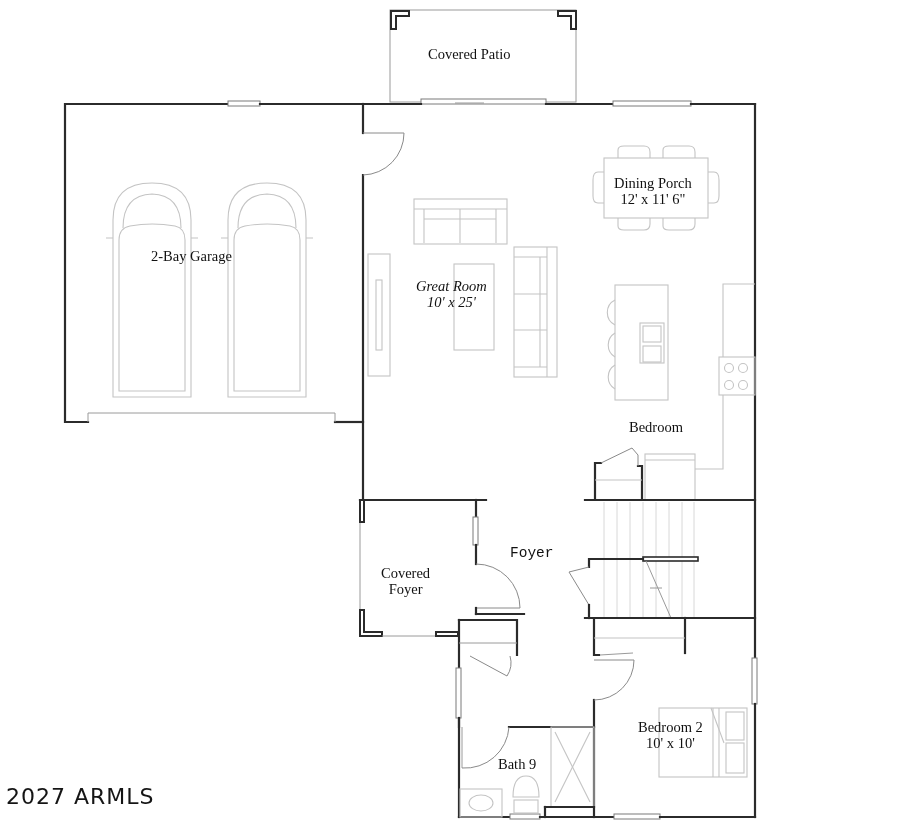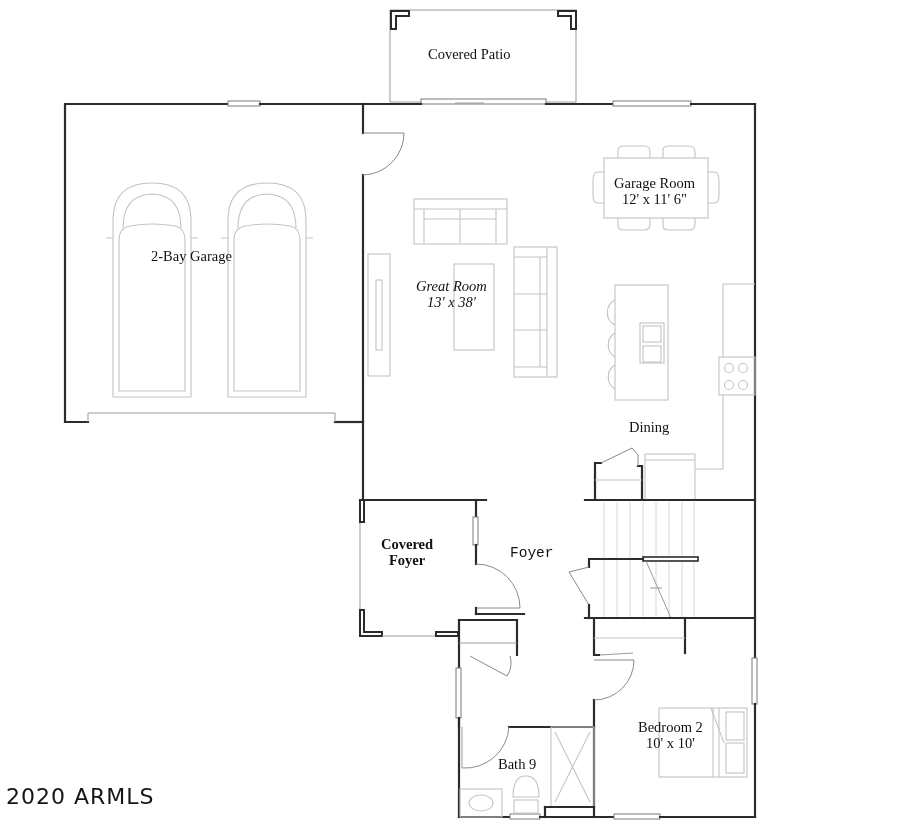--- a/index.html
+++ b/index.html
@@ -223,42 +223,42 @@
     <path d="M513 797 Q513 776 526 776 Q539 776 539 797 Z" class="furn"></path>
     <rect x="514" y="800" width="24" height="13" class="furn"></rect>
   </g>
 </svg>
 
 <div class="label-layer">
   <div class="room-label" style="left:428px; top:46px;">
     <div>Covered Patio</div>
   </div>
   <div class="room-label" style="left:614px; top:175px;">
-    <div>Garage Room</div>
+    <div>Dining Porch</div>
     <div>12' x 11' 6"</div>
   </div>
   <div class="room-label" style="left:416px; top:278px;font-style:italic;">
     <div>Great Room</div>
-    <div>13' x 38'</div>
+    <div>10' x 25'</div>
   </div>
   <div class="room-label" style="left:151px; top:248px;">
     <div>2-Bay Garage</div>
   </div>
   <div class="room-label" style="left:629px; top:419px;">
-    <div>Dining</div>
-  </div>
-  <div class="room-label" style="left:381px; top:536px;font-weight:bold;">
+    <div>Bedroom</div>
+  </div>
+  <div class="room-label" style="left:381px; top:565px;">
     <div>Covered</div>
     <div>Foyer</div>
   </div>
   <div class="room-label" style="left:510px; top:545px;font-family:Liberation Mono, monospace;">
     <div>Foyer</div>
   </div>
   <div class="room-label" style="left:638px; top:719px;">
     <div>Bedroom 2</div>
     <div>10' x 10'</div>
   </div>
   <div class="room-label" style="left:498px; top:756px;">
     <div>Bath 9</div>
   </div>
 </div>
 
-<div class="watermark">2020 ARMLS</div>
+<div class="watermark">2027 ARMLS</div>
 
 </body></html>

